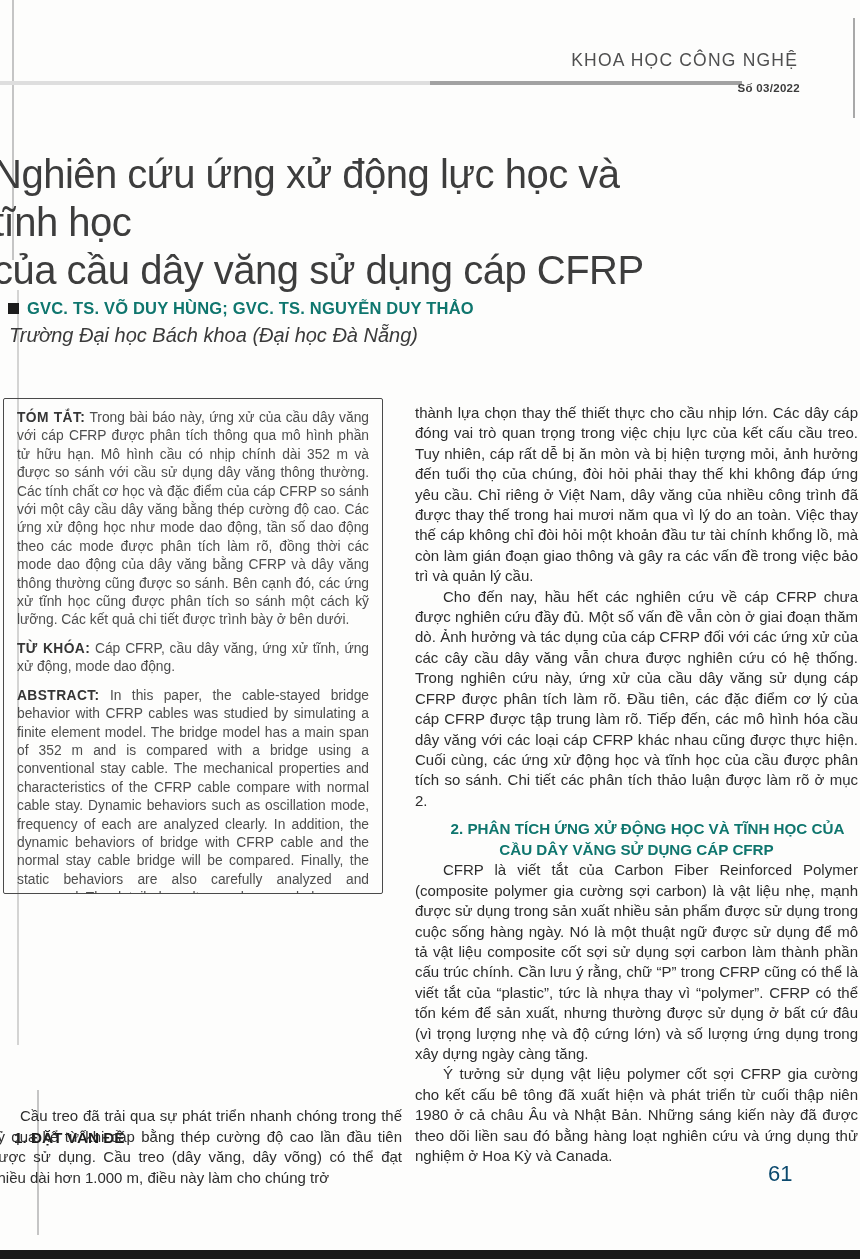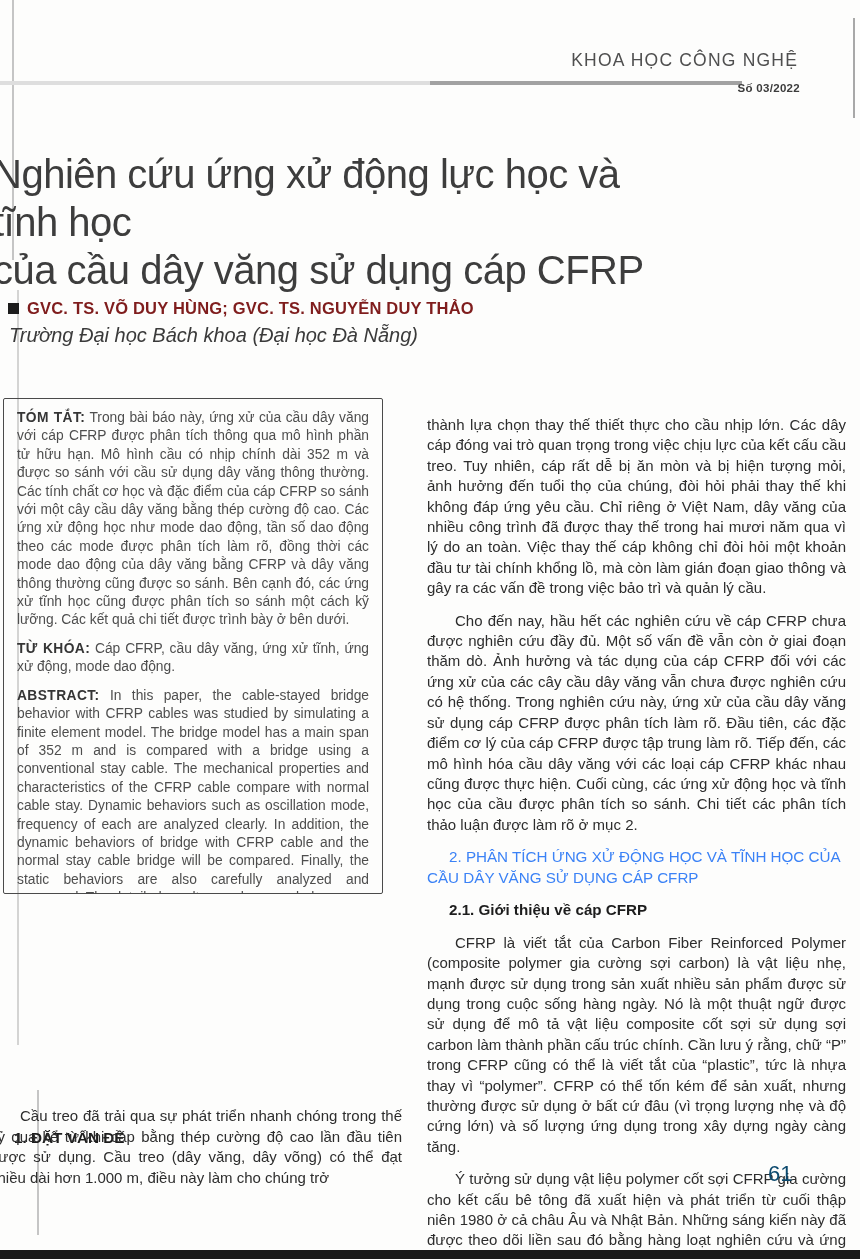--- a/index.html
+++ b/index.html
@@ -30,21 +30,21 @@
   
   .article-title{
     top:150px;left:-7px;width:700px;
     font-size:40px;line-height:48px;font-weight:500;color:#3d3d3d;
     letter-spacing:-.5px;
   }
 
   
   .authors-row{top:299px;left:8px;display:flex;align-items:center;}
   .author-bullet{width:11px;height:11px;background:#1c1c1c;margin-right:8px;flex:none;}
-  .authors-text{font-size:16.5px;font-weight:700;color:#7f1d1d;letter-spacing:.2px;}
+  .authors-text{font-size:16.5px;font-weight:700;color:#0f766e;letter-spacing:.2px;}
   .affiliation{top:324px;left:9px;font-size:20px;font-style:italic;color:#3a3a3a;}
 
   
   .abstract-box{
     top:398px;left:3px;width:380px;height:496px;box-sizing:border-box;
     border:1.7px solid #4a4a4a;border-radius:2px;
     padding:10px 13px 16px 13px;overflow:hidden;
   }
   .abstract-box p{
     margin:0 0 10px 0;font-size:13.8px;line-height:18.4px;
@@ -56,25 +56,25 @@
   .col-heading{font-weight:700;color:#1d1d1d;font-size:15.3px;margin-top:44px;}
   .section1-heading{top:1085px;left:14px;}
   .section1-para{
     top:1106px;left:-10px;width:412px;
     font-size:15px;line-height:20.5px;text-align:justify;text-indent:30px;
   }
   .right-col{
     top:403px;left:415px;width:443px;
     font-size:15px;line-height:20.4px;text-align:justify;
   }
-  .right-col p{margin:12px;}
+  .right-col p{margin:0;}
   .right-col p.indent{text-indent:28px;}
   .right-col .sec2-heading{
-    margin-top:8px;font-weight:400;font-size:15.2px;color:#3b82f6;
-    text-indent:22px;text-align:left;line-height:20.6px;
+    margin-top:8px;font-weight:700;font-size:15.2px;color:#0f766e;
+    text-indent:22px;text-align:center;line-height:20.6px;
   }
   .right-col .sec21-heading{
     font-weight:700;font-size:15.2px;color:#1d1d1d;text-indent:22px;text-align:left;
   }
 
   
   .page-number{top:1161px;left:768px;font-size:22px;color:#0c4a6e;}
   .footer-bar{top:1250px;left:0;width:860px;height:9px;background:#1a1a1a;}
 </style>
 </head>
@@ -108,19 +108,18 @@
   <p><span class="lbl">KEYWORDS:</span> <span>CFRP stay cables, long span, cable-stayed bridge, static characteristics, dynamic behaviors, vibration modes.</span></p>
 </div>
 
 <div class="abs col-heading section1-heading">1. ĐẶT VẤN ĐỀ</div>
 <div class="abs section1-para">Cầu treo đã trải qua sự phát triển nhanh chóng trong thế kỷ qua kể từ khi cáp bằng thép cường độ cao lần đầu tiên được sử dụng. Cầu treo (dây văng, dây võng) có thể đạt chiều dài hơn 1.000 m, điều này làm cho chúng trở</div>
 
 <div class="abs right-col">
   <p>thành lựa chọn thay thế thiết thực cho cầu nhịp lớn. Các dây cáp đóng vai trò quan trọng trong việc chịu lực của kết cấu cầu treo. Tuy nhiên, cáp rất dễ bị ăn mòn và bị hiện tượng mỏi, ảnh hưởng đến tuổi thọ của chúng, đòi hỏi phải thay thế khi không đáp ứng yêu cầu. Chỉ riêng ở Việt Nam, dây văng của nhiều công trình đã được thay thế trong hai mươi năm qua vì lý do an toàn. Việc thay thế cáp không chỉ đòi hỏi một khoản đầu tư tài chính khổng lồ, mà còn làm gián đoạn giao thông và gây ra các vấn đề trong việc bảo trì và quản lý cầu.</p>
   <p class="indent">Cho đến nay, hầu hết các nghiên cứu về cáp CFRP chưa được nghiên cứu đầy đủ. Một số vấn đề vẫn còn ở giai đoạn thăm dò. Ảnh hưởng và tác dụng của cáp CFRP đối với các ứng xử của các cây cầu dây văng vẫn chưa được nghiên cứu có hệ thống. Trong nghiên cứu này, ứng xử của cầu dây văng sử dụng cáp CFRP được phân tích làm rõ. Đầu tiên, các đặc điểm cơ lý của cáp CFRP được tập trung làm rõ. Tiếp đến, các mô hình hóa cầu dây văng với các loại cáp CFRP khác nhau cũng được thực hiện. Cuối cùng, các ứng xử động học và tĩnh học của cầu được phân tích so sánh. Chi tiết các phân tích thảo luận được làm rõ ở mục 2.</p>
   <p class="sec2-heading">2. PHÂN TÍCH ỨNG XỬ ĐỘNG HỌC VÀ TĨNH HỌC CỦA CẦU DÂY VĂNG SỬ DỤNG CÁP CFRP</p>
-  <p class="sec21-heading">2.1. Giới thiệu về cáp CFRP</p>
   <p class="indent">CFRP là viết tắt của Carbon Fiber Reinforced Polymer (composite polymer gia cường sợi carbon) là vật liệu nhẹ, mạnh được sử dụng trong sản xuất nhiều sản phẩm được sử dụng trong cuộc sống hàng ngày. Nó là một thuật ngữ được sử dụng để mô tả vật liệu composite cốt sợi sử dụng sợi carbon làm thành phần cấu trúc chính. Cần lưu ý rằng, chữ “P” trong CFRP cũng có thể là viết tắt của “plastic”, tức là nhựa thay vì “polymer”. CFRP có thể tốn kém để sản xuất, nhưng thường được sử dụng ở bất cứ đâu (vì trọng lượng nhẹ và độ cứng lớn) và số lượng ứng dụng trong xây dựng ngày càng tăng.</p>
   <p class="indent">Ý tưởng sử dụng vật liệu polymer cốt sợi CFRP gia cường cho kết cấu bê tông đã xuất hiện và phát triển từ cuối thập niên 1980 ở cả châu Âu và Nhật Bản. Những sáng kiến này đã được theo dõi liền sau đó bằng hàng loạt nghiên cứu và ứng dụng thử nghiệm ở Hoa Kỳ và Canada.</p>
 </div>
 
 <div class="abs page-number">61</div>
 <div class="abs footer-bar"></div>
 
 </body></html>

